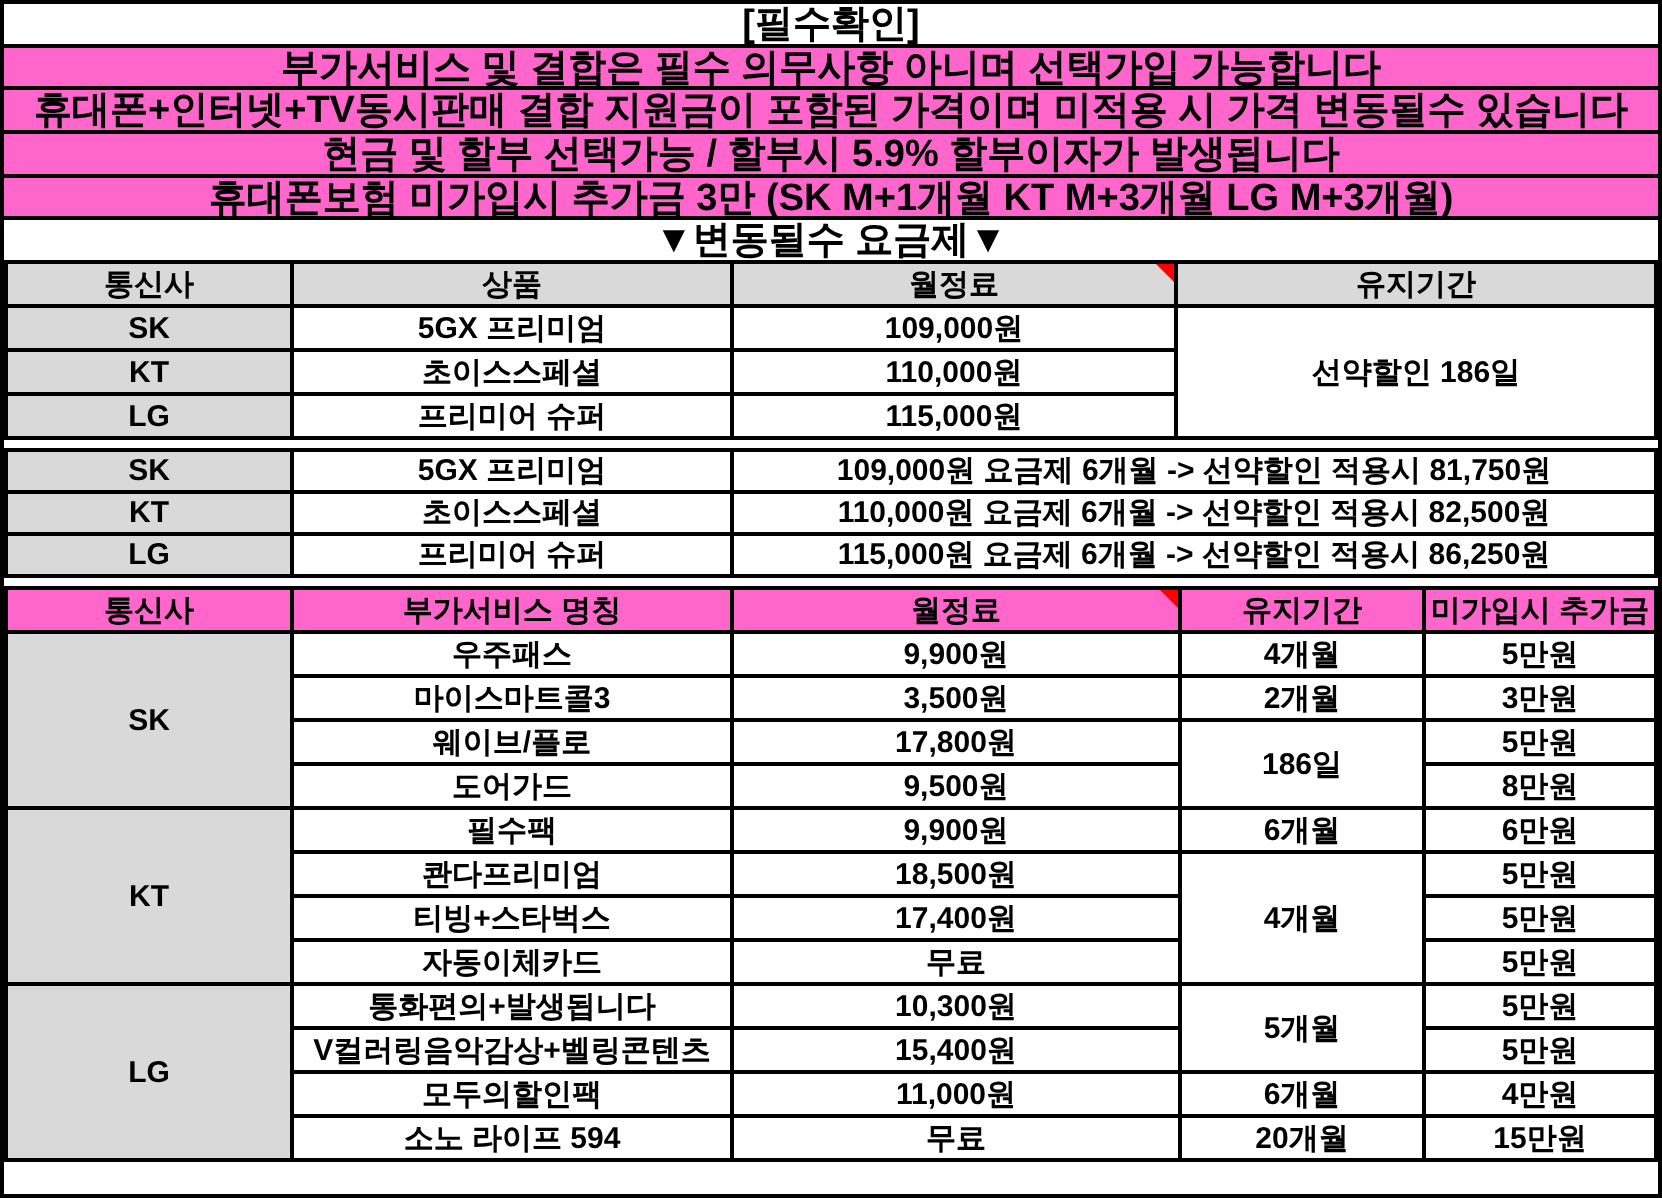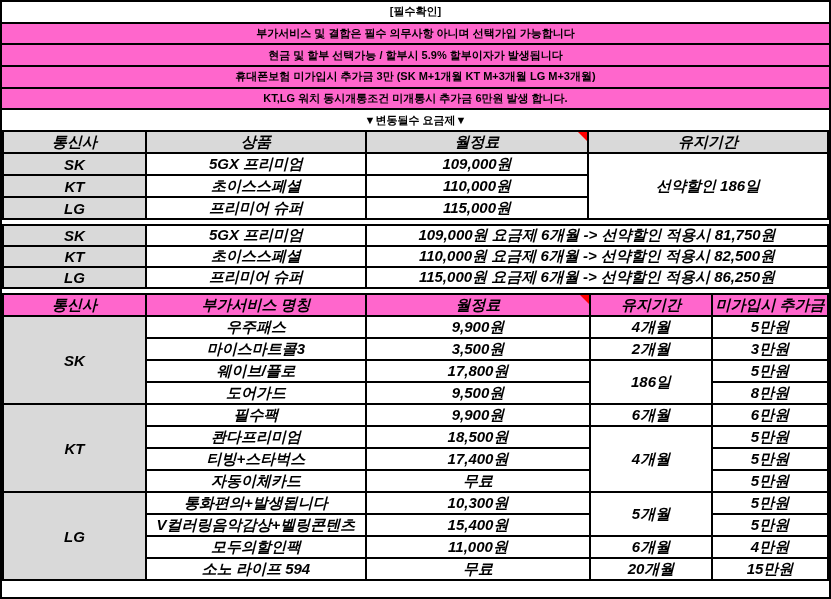--- a/index.html
+++ b/index.html
@@ -7,27 +7,27 @@
     width:831px;height:599px;
     font-family:"Liberation Sans","DejaVu Sans",sans-serif;
     font-weight:bold;color:#000;
   }
   .sheet{
     width:831px;height:599px;border:2px solid #000;
     box-sizing:border-box;overflow:hidden;background:#fff;
   }
   .banner-row{
     height:19.7px;display:flex;align-items:center;justify-content:center;
-    font-size:11px;border-bottom:2px solid #000;background:#fff;
+    font-size:19px;border-bottom:2px solid #000;background:#fff;
     white-space:nowrap;overflow:hidden;
   }
   .banner-row.pink{background:#FF66CC;text-align:right;}
   .banner-row.last{border-bottom:0;}
   table{
-    width:100%;border-collapse:collapse;table-layout:fixed;font-style:italic;
+    width:100%;border-collapse:collapse;table-layout:fixed;
   }
   td,th{
     border:2px solid #000;text-align:center;vertical-align:middle;
     font-size:15px;font-weight:bold;padding:0 2px;
     overflow:hidden;white-space:nowrap;
   }
   .t1 tr{height:22px;}
   .t2 tr{height:21px;}
   .t3 tr{height:22px;}
   .gray{background:#D9D9D9;}
@@ -39,23 +39,23 @@
   }
   .divider{height:4px;background:#fff;}
 </style>
 </head>
 <body>
 
 <div class="sheet">
 
   <div class="banner-row">[필수확인]</div>
   <div class="banner-row pink">부가서비스 및 결합은 필수 의무사항 아니며 선택가입 가능합니다</div>
+  <div class="banner-row pink">휴대폰+인터넷+TV동시판매 결합 지원금이 포함된 가격이며 미적용 시 가격 변동될수 있습니다</div>
   <div class="banner-row pink">현금 및 할부 선택가능 / 할부시 5.9% 할부이자가 발생됩니다</div>
   <div class="banner-row pink">휴대폰보험 미가입시 추가금 3만 (SK M+1개월 KT M+3개월 LG M+3개월)</div>
-  <div class="banner-row pink">KT,LG 워치 동시개통조건 미개통시 추가금 6만원 발생 합니다.</div>
   <div class="banner-row last">▼변동될수 요금제▼</div>
 
   <table class="t1">
     <colgroup>
         <col style="width:143px">
         <col style="width:220px">
         <col style="width:222px">
         <col>
       </colgroup>
     <tbody>

